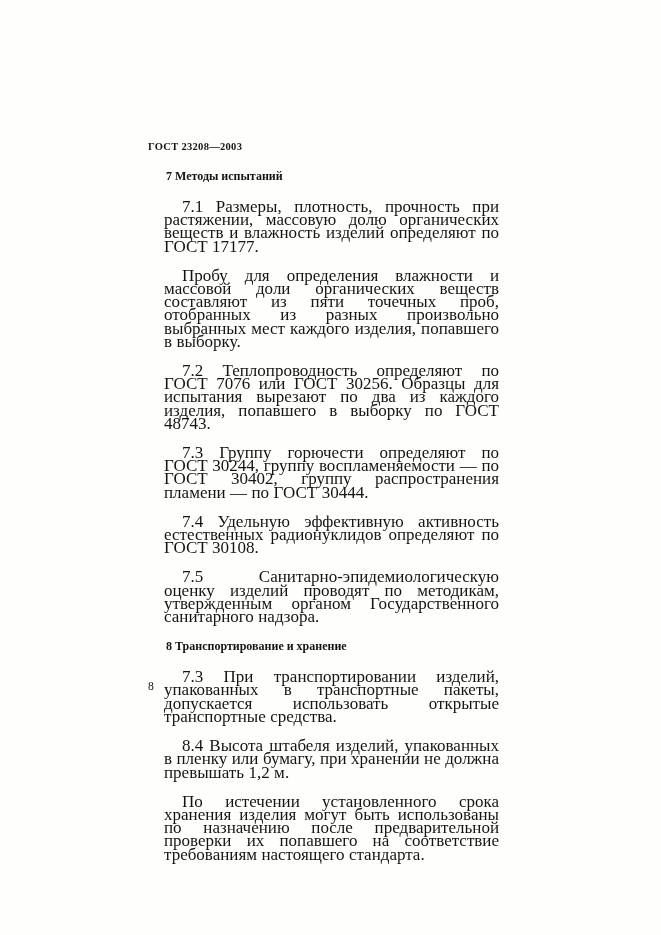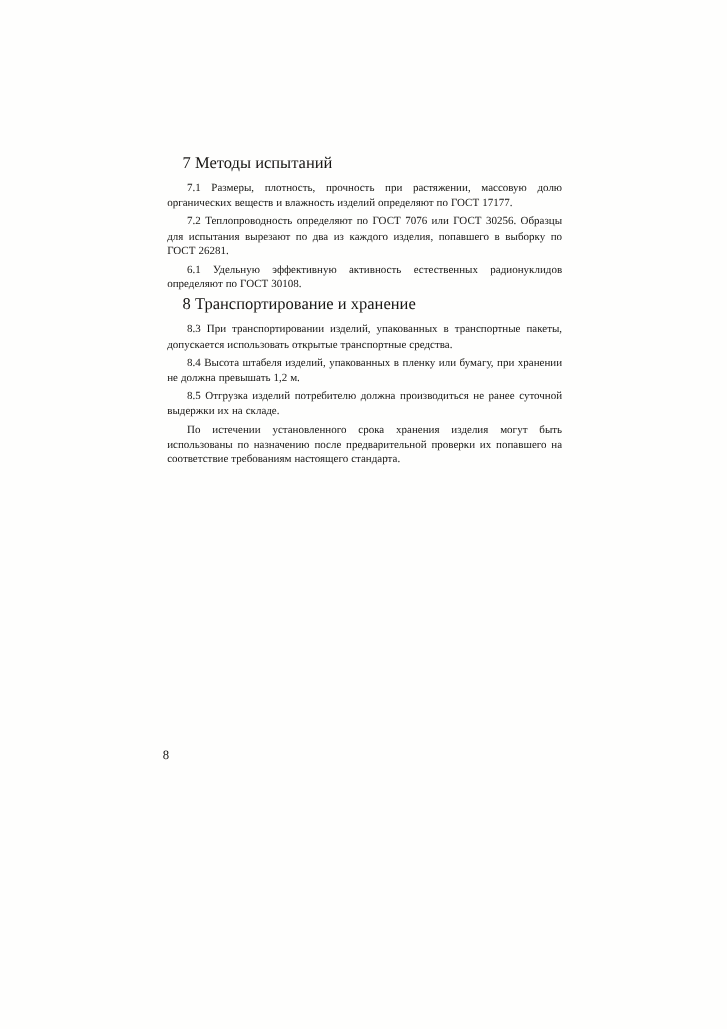--- a/index.html
+++ b/index.html
@@ -24,60 +24,63 @@
     top: 141px;
     width: 367px;
   }
   .doc-header {
     font-size: 10.5px;
     font-weight: bold;
     letter-spacing: 0.3px;
     margin: 0 0 17px 0;
   }
   .section-heading {
-    font-size: 15px;
-    font-weight: normal;
+    font-size: 12px;
+    font-weight: bold;
     margin: 0 0 7px 0;
     padding-left: 18px;
   }
   .section-heading.second {
   }
   p.body-par {
-    margin: 4px;
-    font-size: 10px;
+    margin: 16px;
+    font-size: 17px;
     line-height: 13.2px;
     text-align: justify;
     text-indent: 18px;
     word-spacing: 0.2px;
   }
   .page-number {
     position: absolute;
     left: 148px;
     top: 680px;
     font-size: 11.6px;
   }
 </style>
 </head>
 <body>
 
 <div class="scan-page">
   <div class="content">
 
+    <div class="doc-header">ГОСТ 23208—2003</div>
 
     <div>
       <div class="section-heading">7 Методы испытаний</div>
       <p class="body-par">7.1 Размеры, плотность, прочность при растяжении, массовую долю органических веществ и влажность изделий определяют по ГОСТ 17177.</p>
-      <p class="body-par">7.2 Теплопроводность определяют по ГОСТ 7076 или ГОСТ 30256. Образцы для испытания вырезают по два из каждого изделия, попавшего в выборку по ГОСТ 26281.</p>
-      <p class="body-par">6.1 Удельную эффективную активность естественных радионуклидов определяют по ГОСТ 30108.</p>
+      <p class="body-par">Пробу для определения влажности и массовой доли органических веществ составляют из пяти точечных проб, отобранных из разных произвольно выбранных мест каждого изделия, попавшего в выборку.</p>
+      <p class="body-par">7.2 Теплопроводность определяют по ГОСТ 7076 или ГОСТ 30256. Образцы для испытания вырезают по два из каждого изделия, попавшего в выборку по ГОСТ 48743.</p>
+      <p class="body-par">7.3 Группу горючести определяют по ГОСТ 30244, группу воспламеняемости — по ГОСТ 30402, группу распространения пламени — по ГОСТ 30444.</p>
+      <p class="body-par">7.4 Удельную эффективную активность естественных радионуклидов определяют по ГОСТ 30108.</p>
+      <p class="body-par">7.5 Санитарно-эпидемиологическую оценку изделий проводят по методикам, утвержденным органом Государственного санитарного надзора.</p>
     </div>
 
     <div>
       <div class="section-heading second">8 Транспортирование и хранение</div>
-      <p class="body-par">8.3 При транспортировании изделий, упакованных в транспортные пакеты, допускается использовать открытые транспортные средства.</p>
+      <p class="body-par">7.3 При транспортировании изделий, упакованных в транспортные пакеты, допускается использовать открытые транспортные средства.</p>
       <p class="body-par">8.4 Высота штабеля изделий, упакованных в пленку или бумагу, при хранении не должна превышать 1,2 м.</p>
-      <p class="body-par">8.5 Отгрузка изделий потребителю должна производиться не ранее суточной выдержки их на складе.</p>
       <p class="body-par">По истечении установленного срока хранения изделия могут быть использованы по назначению после предварительной проверки их попавшего на соответствие требованиям настоящего стандарта.</p>
     </div>
 
   </div>
 
   <div class="page-number">8</div>
 </div>
 
 </body></html>

